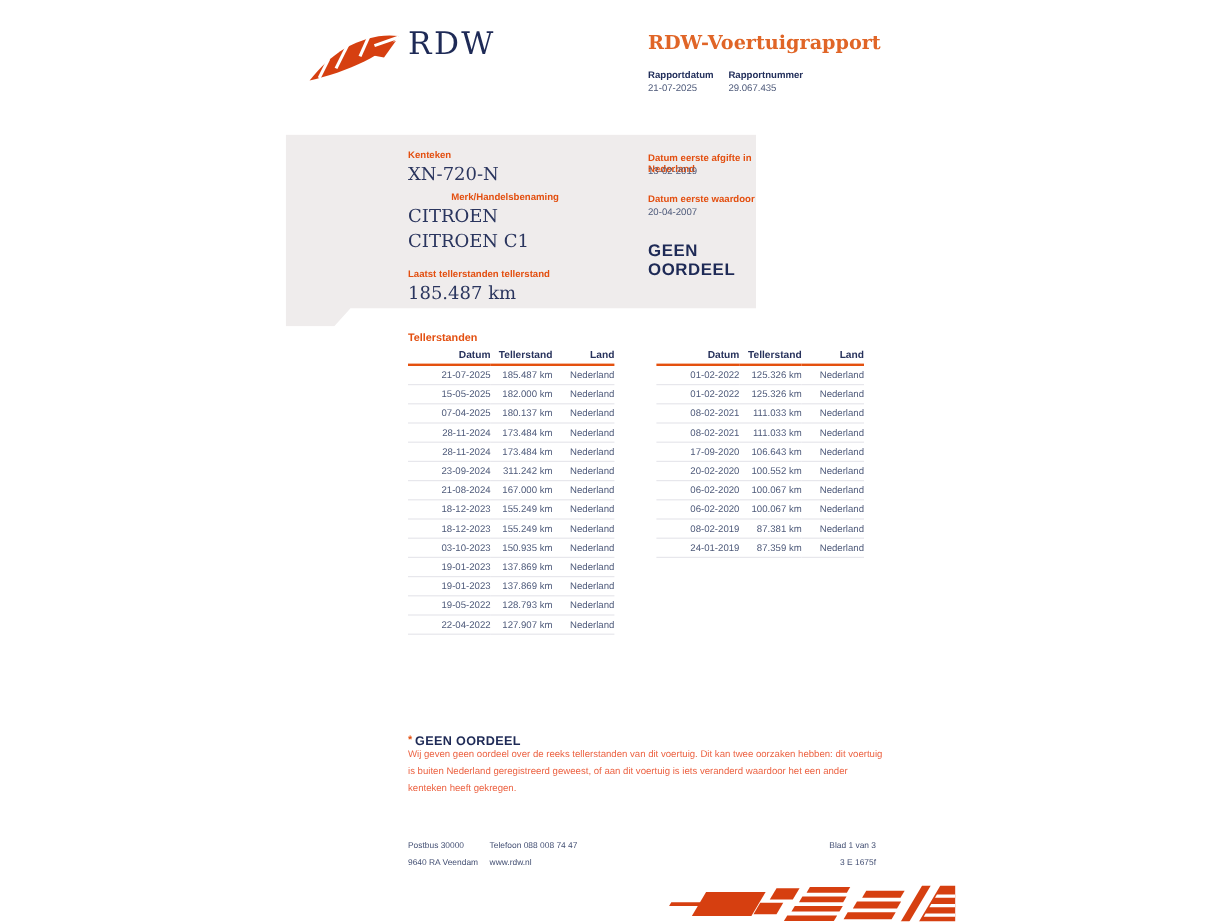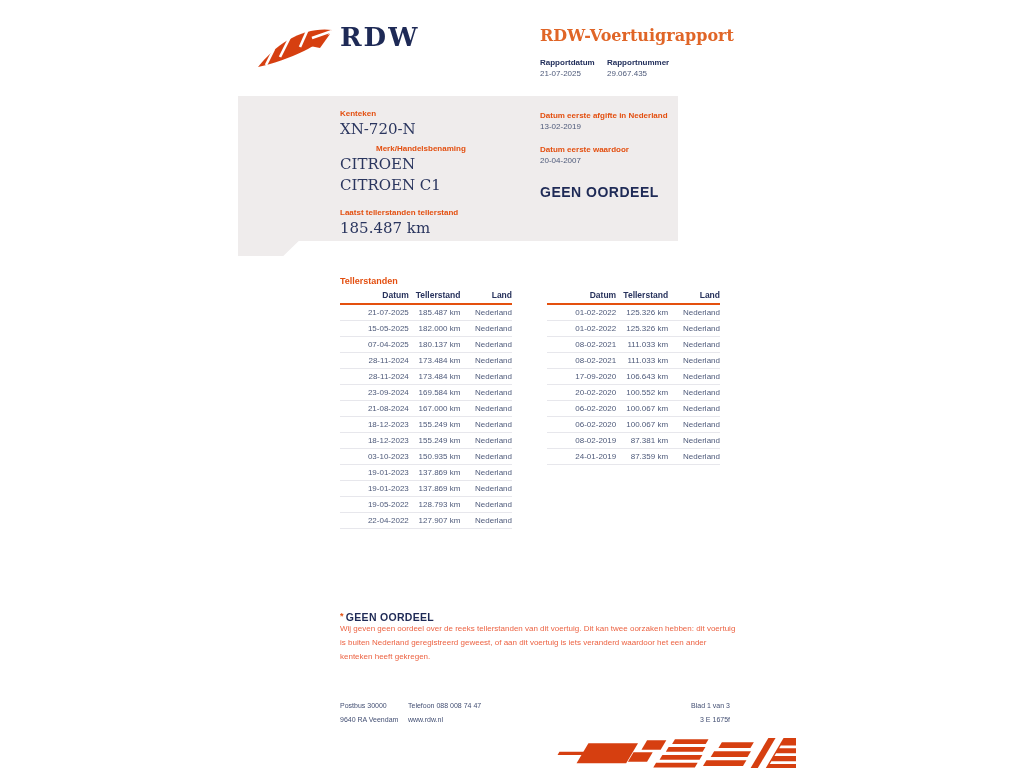--- a/index.html
+++ b/index.html
@@ -12,42 +12,42 @@
     background: #ffffff;
     overflow: hidden;
   }
   .abs { position: absolute; }
 
   
   .logo-feather { left: 256px; top: 20px; width: 78px; height: 52px; }
   .logo-word {
     left: 340px; top: 22px;
     font-family: "DejaVu Serif", serif;
-    font-weight: bold;
+    font-weight: normal;
     font-size: 26px;
     letter-spacing: 2px;
     color: #1e2a56;
   }
   .doc-title {
     left: 540px; top: 26px;
     font-family: "DejaVu Serif", serif;
     font-weight: bold;
     font-size: 16px;
     color: #e06527;
   }
   .meta-label {
     font-size: 8px; font-weight: bold; color: #222f5b;
   }
   .meta-value {
     font-size: 8px; color: #4e5a7a;
   }
 
   
   .info-box {
-    left: 238px; top: 96px; width: 440px; height: 160px;
+    left: 238px; top: 112px; width: 392px; height: 160px;
     background: #efecec;
     clip-path: polygon(0 0, 100% 0, 100% 90.6%, 13.8% 90.6%, 10.3% 100%, 0 100%);
   }
   .field-label {
     font-size: 8px; font-weight: bold; color: #e34f10;
   }
   .field-value-big {
     font-family: "DejaVu Serif", serif;
     font-size: 15px; color: #2a355e; line-height: 21px;
   }
@@ -177,21 +177,21 @@
           <td>173.484 km</td>
           <td>Nederland</td>
         </tr>
         <tr>
           <td>28-11-2024</td>
           <td>173.484 km</td>
           <td>Nederland</td>
         </tr>
         <tr>
           <td>23-09-2024</td>
-          <td>169.584 km</td>
+          <td>311.242 km</td>
           <td>Nederland</td>
         </tr>
         <tr>
           <td>21-08-2024</td>
           <td>167.000 km</td>
           <td>Nederland</td>
         </tr>
         <tr>
           <td>18-12-2023</td>
           <td>155.249 km</td>

